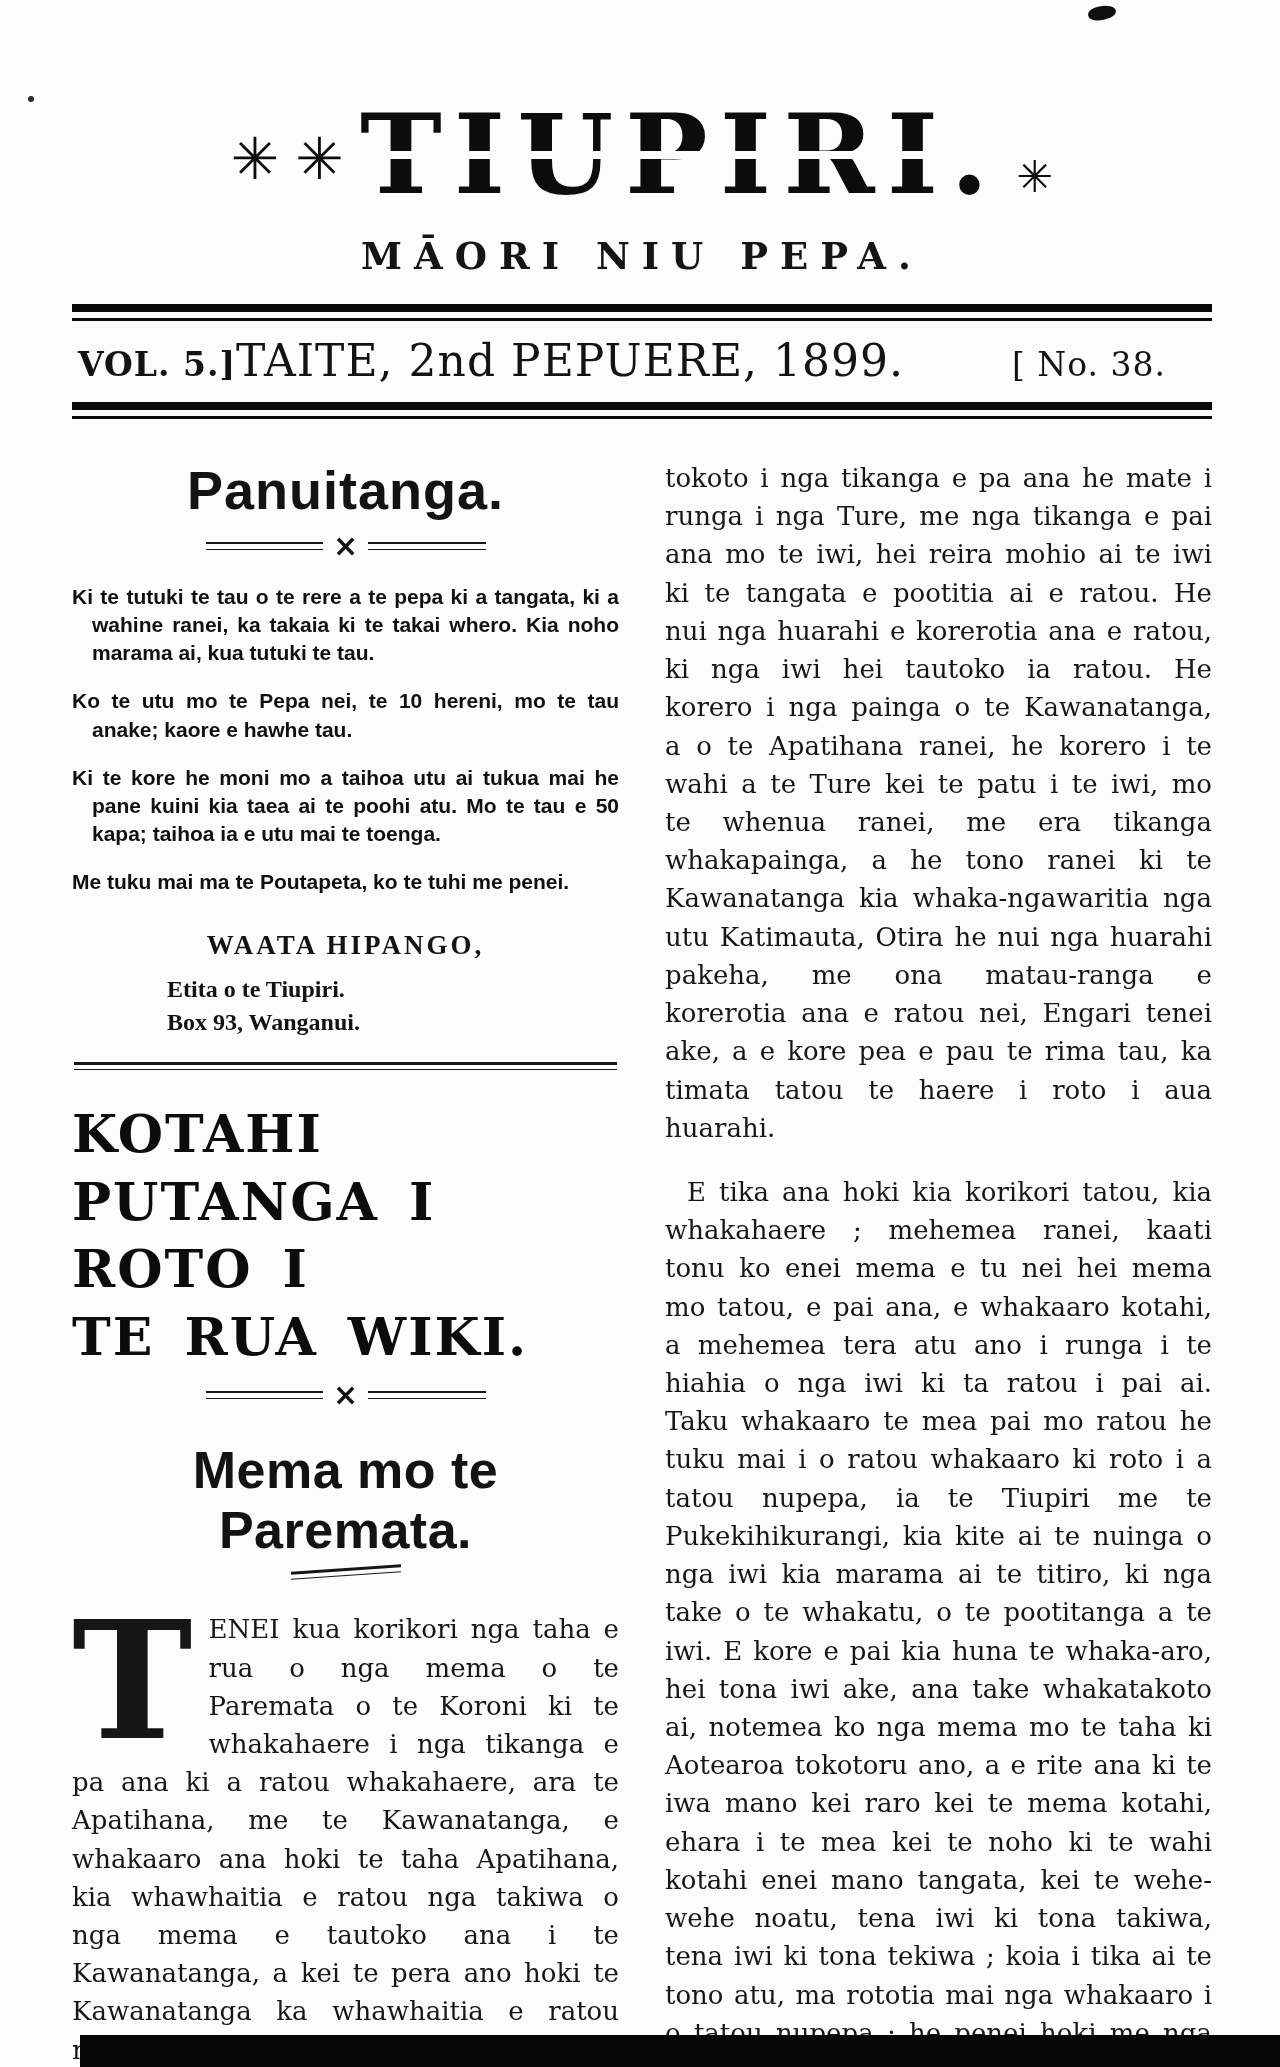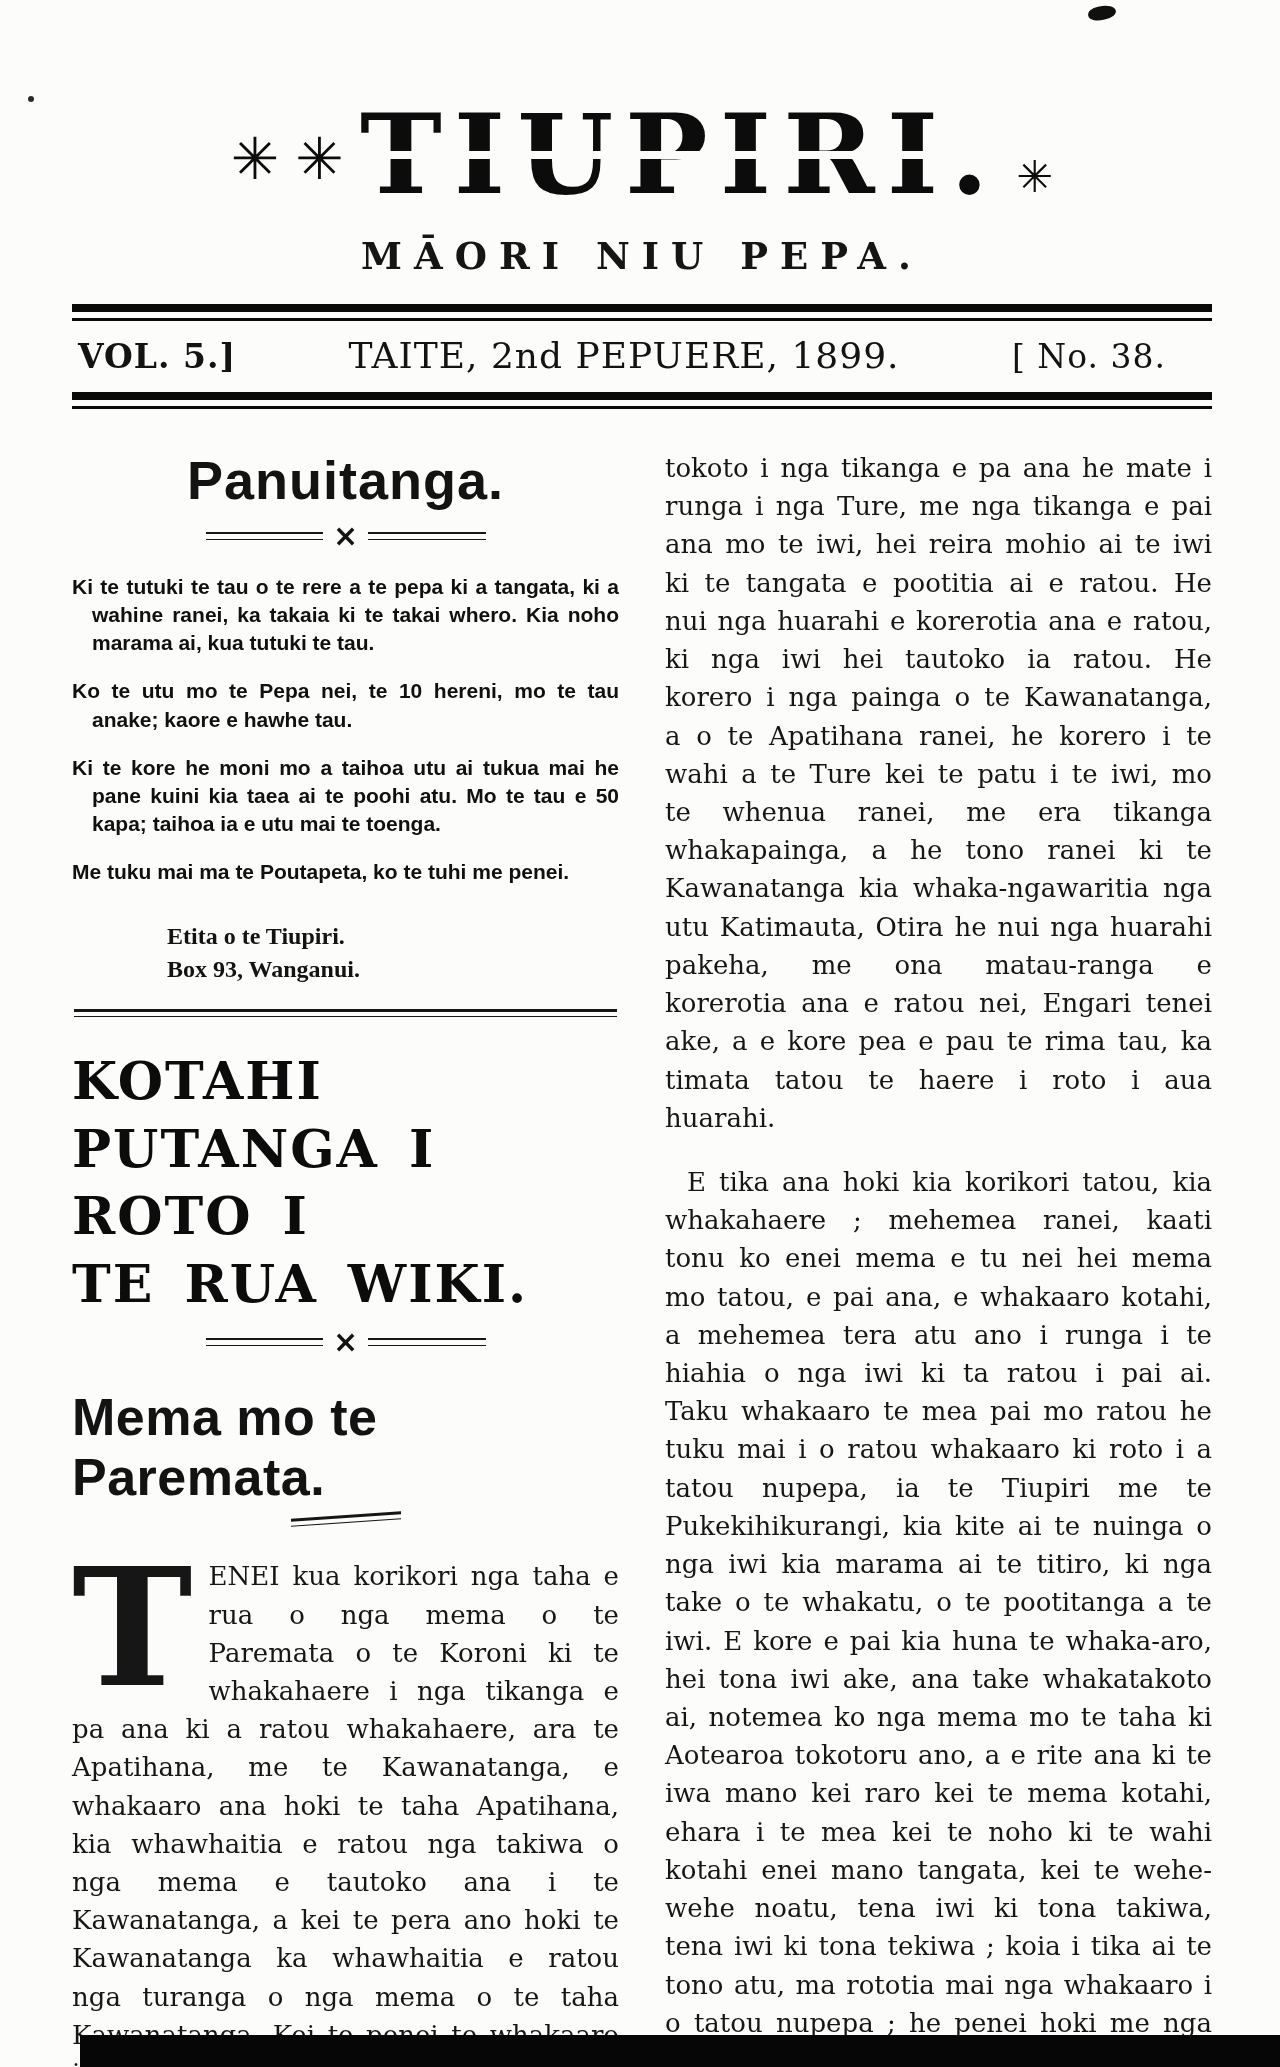--- a/index.html
+++ b/index.html
@@ -81,21 +81,21 @@
   }
 
   
   .dateline {
     display: flex;
     align-items: baseline;
     padding: 14px 6px 16px;
     font-family: "DejaVu Serif", serif;
   }
   .dateline .vol  { font-size: 33px; font-weight: bold; letter-spacing: 1px; }
-  .dateline .date { flex: 1; text-align: center; font-size: 36px; letter-spacing: 1px; }
+  .dateline .date { flex: 1; font-size: 44px; letter-spacing: 1px; }
   .dateline .issue{ font-size: 33px; letter-spacing: 1px; padding-right: 40px; }
 
   
   .columns {
     display: flex;
     gap: 46px;
     margin-top: 40px;
   }
   .col { width: 547px; }
 
@@ -162,21 +162,21 @@
     font-family: "DejaVu Serif", serif;
     font-weight: bold;
     font-size: 52px;
     line-height: 1.3;
     letter-spacing: 2px;
     word-spacing: 10px;
   }
   .kotahi-line { display: block; }
   .article-heading {
     margin: 30px 0 6px;
-    text-align: left;
+    text-align: center;
     font-family: "Liberation Sans", sans-serif;
     font-weight: bold;
     font-size: 52px;
     letter-spacing: 0.5px;
   }
   .mini-divider {
     width: 110px;
     height: 4px;
     margin: 8px auto 34px;
     border-top: 3px solid #161616;
@@ -273,20 +273,21 @@
           <span class="dx">×</span>
           <span class="dline"></span>
         </div>
 
         <p class="notice">Ki te tutuki te tau o te rere a te pepa ki a tangata, ki a wahine ranei, ka takaia ki te takai whero. Kia noho marama ai, kua tutuki te tau.</p>
         <p class="notice">Ko te utu mo te Pepa nei, te 10 hereni, mo te tau anake; kaore e hawhe tau.</p>
         <p class="notice">Ki te kore he moni mo a taihoa utu ai tukua mai he pane kuini kia taea ai te poohi atu. Mo te tau e 50 kapa; taihoa ia e utu mai te toenga.</p>
         <p class="notice">Me tuku mai ma te Poutapeta, ko te tuhi me penei.</p>
 
         <div class="sig">
+          <div class="sig-name">WAATA HIPANGO,</div>
           <div class="sig-sub">
             <div>Etita o te Tiupiri.</div>
             <div>Box 93, Wanganui.</div>
           </div>
         </div>
 
         <div class="rule-thin-double"></div>
 
         <h3 class="kotahi inline-letter">
           <span class="kotahi-line">KOTAHI PUTANGA I ROTO I</span>

